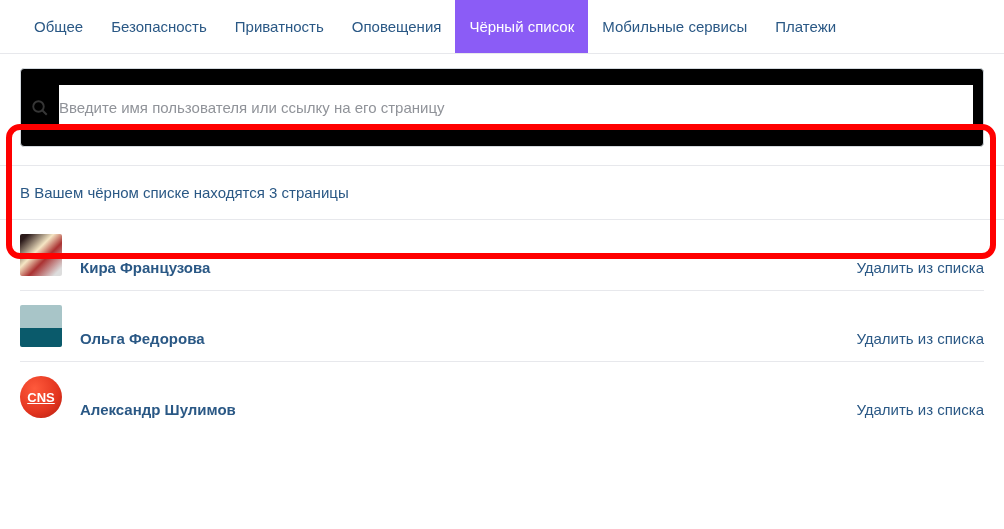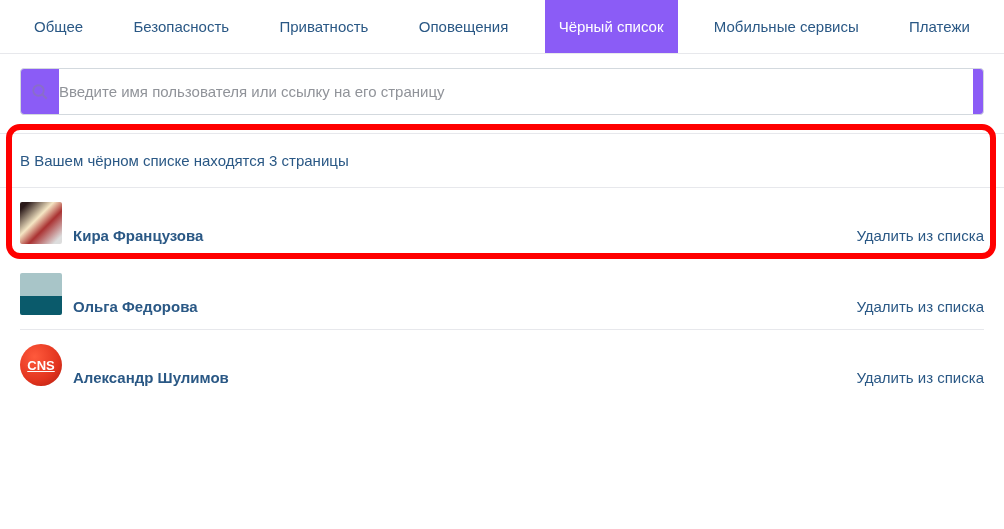--- a/index.html
+++ b/index.html
@@ -14,21 +14,20 @@
       height: 529px;
       position: relative;
     }
     .container {
       padding: 0;
     }
     .tabs {
       display: flex;
       border-bottom: 1px solid #e7e8ec;
       padding: 0 20px;
-      justify-content: space-between;
     }
     .tab {
       padding: 18px 14px;
       color: #2a5885;
       font-size: 15px;
       cursor: pointer;
       white-space: nowrap;
     }
     .tab.active {
       background: #8b5cf6;
@@ -37,24 +36,24 @@
     .search-row {
       display: flex;
       padding: 14px 20px 18px;
       gap: 14px;
       border-bottom: 1px solid #e7e8ec;
     }
     .search-box {
       flex: 1;
       display: flex;
       align-items: center;
-      background: #8b5cf6;
+      background: #000000;
       border: 1px solid #d3d9de;
       border-radius: 4px;
-      padding: 0 10px;
+      padding: 16px 10px;
       justify-content: flex-end;
     }
     .search-icon {
       width: 18px;
       height: 18px;
       opacity: 0.4;
       margin-right: 10px;
     }
     .search-input {
       flex: 1;
@@ -93,21 +92,21 @@
       padding: 14px 0;
       border-bottom: 1px solid #e7e8ec;
     }
     .list-item:last-child {
       border-bottom: none;
     }
     .avatar {
       width: 42px;
       height: 42px;
       border-radius: 2px;
-      margin-right: 11px;
+      margin-right: 18px;
       flex-shrink: 0;
       text-decoration: underline;
     }
     .avatar-circle {
       border-radius: 50%;
     }
     .user-name {
       flex: 1;
       color: #2a5885;
       font-weight: bold;

